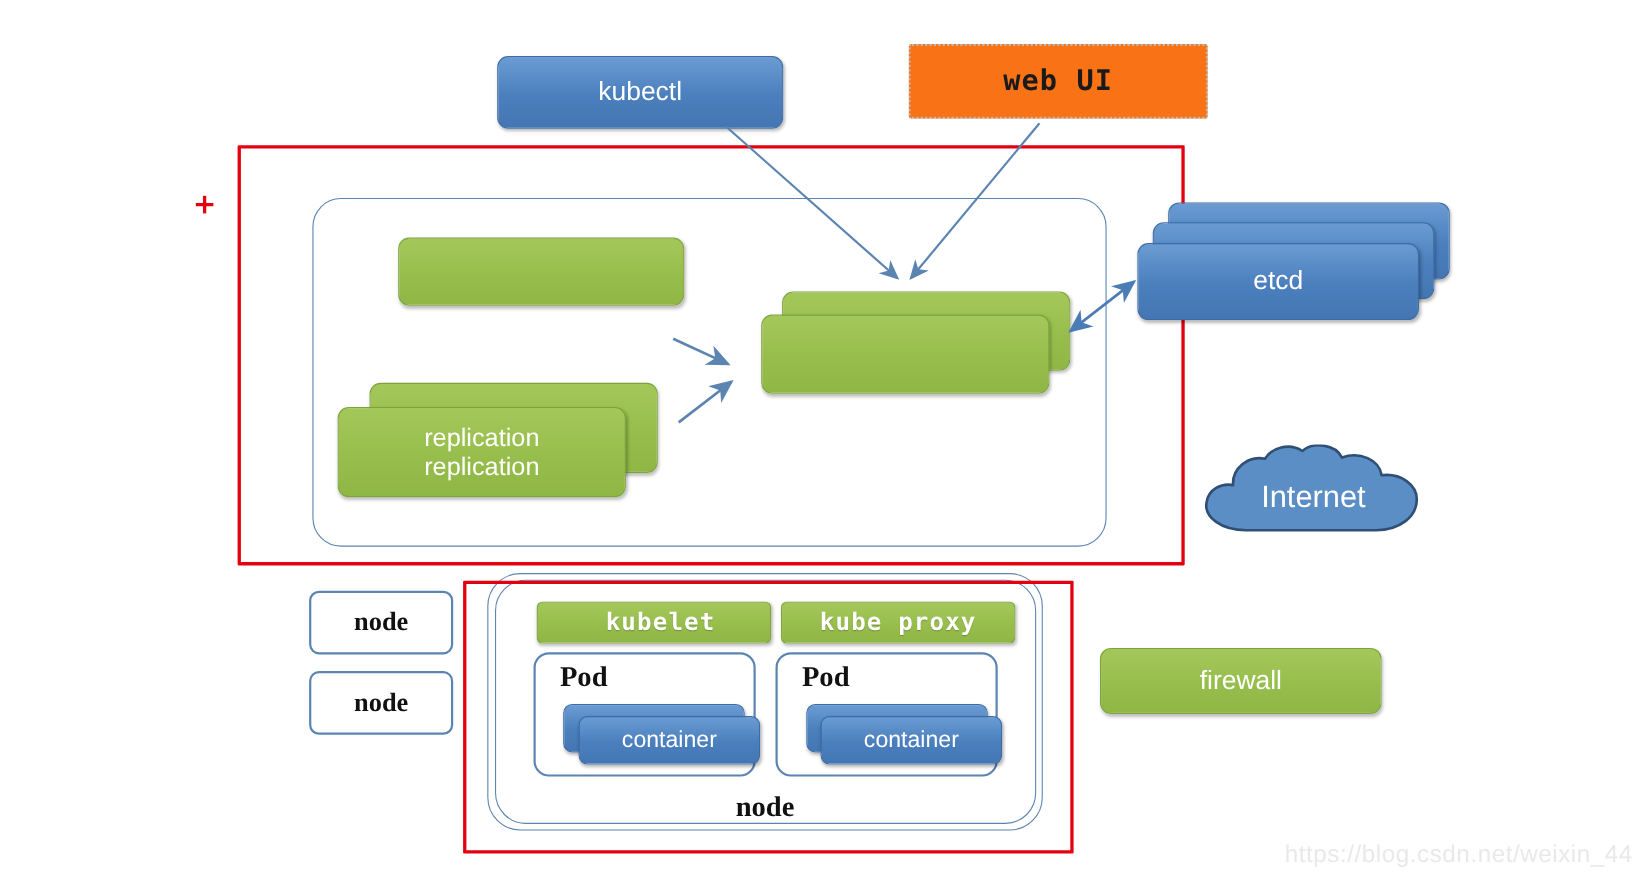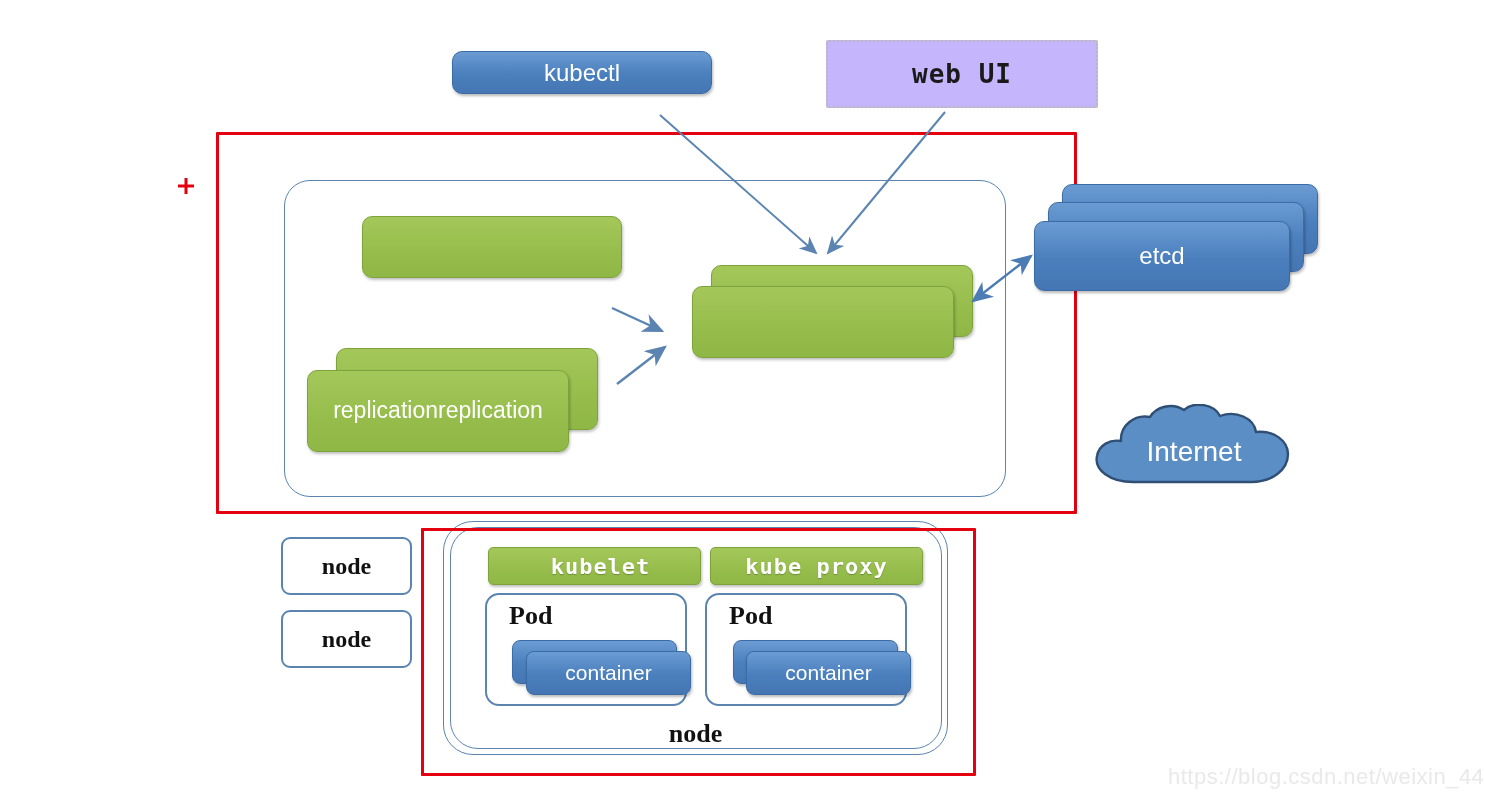--- a/index.html
+++ b/index.html
@@ -39,21 +39,21 @@
     background:transparent;
     border:1.6px solid #5b84b1;
     border-radius:26px;
   }
   .red-frame{
     background:transparent;
     border:3px solid #e3000f;
     border-radius:1px;
   }
   .dotted-box{
-    background:#c4b5fd;
+    background:#f97316;
     border:2px dotted #b9b9b9;
     border-radius:2px;
     display:flex;align-items:center;justify-content:center;
   }
 
   .lbl-sans{font-family:"Liberation Sans",sans-serif;font-weight:400;}
   .lbl-serif-bold{font-family:"Liberation Serif",serif;font-weight:700;}
   .lbl-mono{font-family:"DejaVu Sans Mono",monospace;font-weight:700;}
   .lbl-mono-sh{font-family:"DejaVu Sans Mono",monospace;font-weight:700;
                text-shadow:0 1px 1px rgba(0,0,0,.25);}
@@ -65,36 +65,36 @@
     font-family:"Liberation Sans",sans-serif;font-size:22px;
     color:#e9e9e9;white-space:nowrap;letter-spacing:.5px;
     display:flex;align-items:center;
   }
 </style>
 </head>
 <body>
 
 <div id="stage">
 
-  <div class="abs blue-box" style="left:452px;top:51px;width:260px;height:43px;">
+  <div class="abs blue-box" style="left:452px;top:51px;width:260px;height:66px;">
     <span class="lbl-sans" style="font-size:24px;">kubectl</span>
   </div>
 
   <div class="abs dotted-box" style="left:826px;top:40px;width:272px;height:68px;">
     <span class="lbl-mono" style="font-size:26px;color:#1a1a1a;letter-spacing:1px;">web UI</span>
   </div>
 
   <div class="abs red-frame" style="left:216px;top:132px;width:861px;height:382px;"></div>
 
   <div class="abs thin-outline" style="left:284px;top:180px;width:722px;height:317px;"></div>
 
   <div class="abs green-box" style="left:362px;top:216px;width:260px;height:62px;"></div>
 
   <div class="abs green-box" style="left:336px;top:348px;width:262px;height:82px;"></div>
-  <div class="abs green-box" style="left:307px;top:370px;width:262px;height:82px;flex-direction:row;line-height:1.18;">
+  <div class="abs green-box" style="left:307px;top:370px;width:262px;height:82px;flex-direction:column;line-height:1.18;">
     <span class="lbl-sans" style="font-size:23px;">replication</span>
     <span class="lbl-sans" style="font-size:23px;">replication</span>
   </div>
 
   <div class="abs green-box" style="left:711px;top:265px;width:262px;height:72px;"></div>
   <div class="abs green-box" style="left:692px;top:286px;width:262px;height:72px;"></div>
 
   <div class="abs blue-box" style="left:1062px;top:184px;width:256px;height:70px;"></div>
   <div class="abs blue-box" style="left:1048px;top:202px;width:256px;height:70px;"></div>
   <div class="abs blue-box" style="left:1034px;top:221px;width:256px;height:70px;">
@@ -105,20 +105,23 @@
     <svg viewBox="0 0 212 92" width="212" height="92">
       <path d="M45 78 C22 78 6 66 9 52 C11 41 22 35 33 37 C32 22 46 10 62 13
                C68 3 84 -2 96 6 C106 -3 126 0 132 12 C148 6 166 14 168 28
                C186 26 200 37 200 50 C200 66 184 78 163 78 Z" fill="#5b8ec4" stroke="#2f4f75" stroke-width="2.4" stroke-linejoin="round"></path>
     </svg>
     <span class="lbl-sans" style="position:absolute;left:0;top:0;width:212px;height:92px;display:flex;
                  align-items:center;justify-content:center;color:#fff;font-size:28px;
                  padding-top:4px;box-sizing:border-box;">Internet</span>
   </div>
 
+  <div class="abs green-box" style="left:1000px;top:589px;width:256px;height:60px;">
+    <span class="lbl-sans" style="font-size:24px;">firewall</span>
+  </div>
 
   <div class="abs white-box" style="left:281px;top:537px;width:131px;height:58px;">
     <span class="lbl-serif-bold" style="font-size:24px;">node</span>
   </div>
   <div class="abs white-box" style="left:281px;top:610px;width:131px;height:58px;">
     <span class="lbl-serif-bold" style="font-size:24px;">node</span>
   </div>
 
   <div class="abs thin-outline" style="left:443px;top:521px;width:505px;height:234px;border-radius:30px;"></div>
   <div class="abs thin-outline" style="left:450px;top:527px;width:492px;height:222px;border-radius:28px;"></div>

